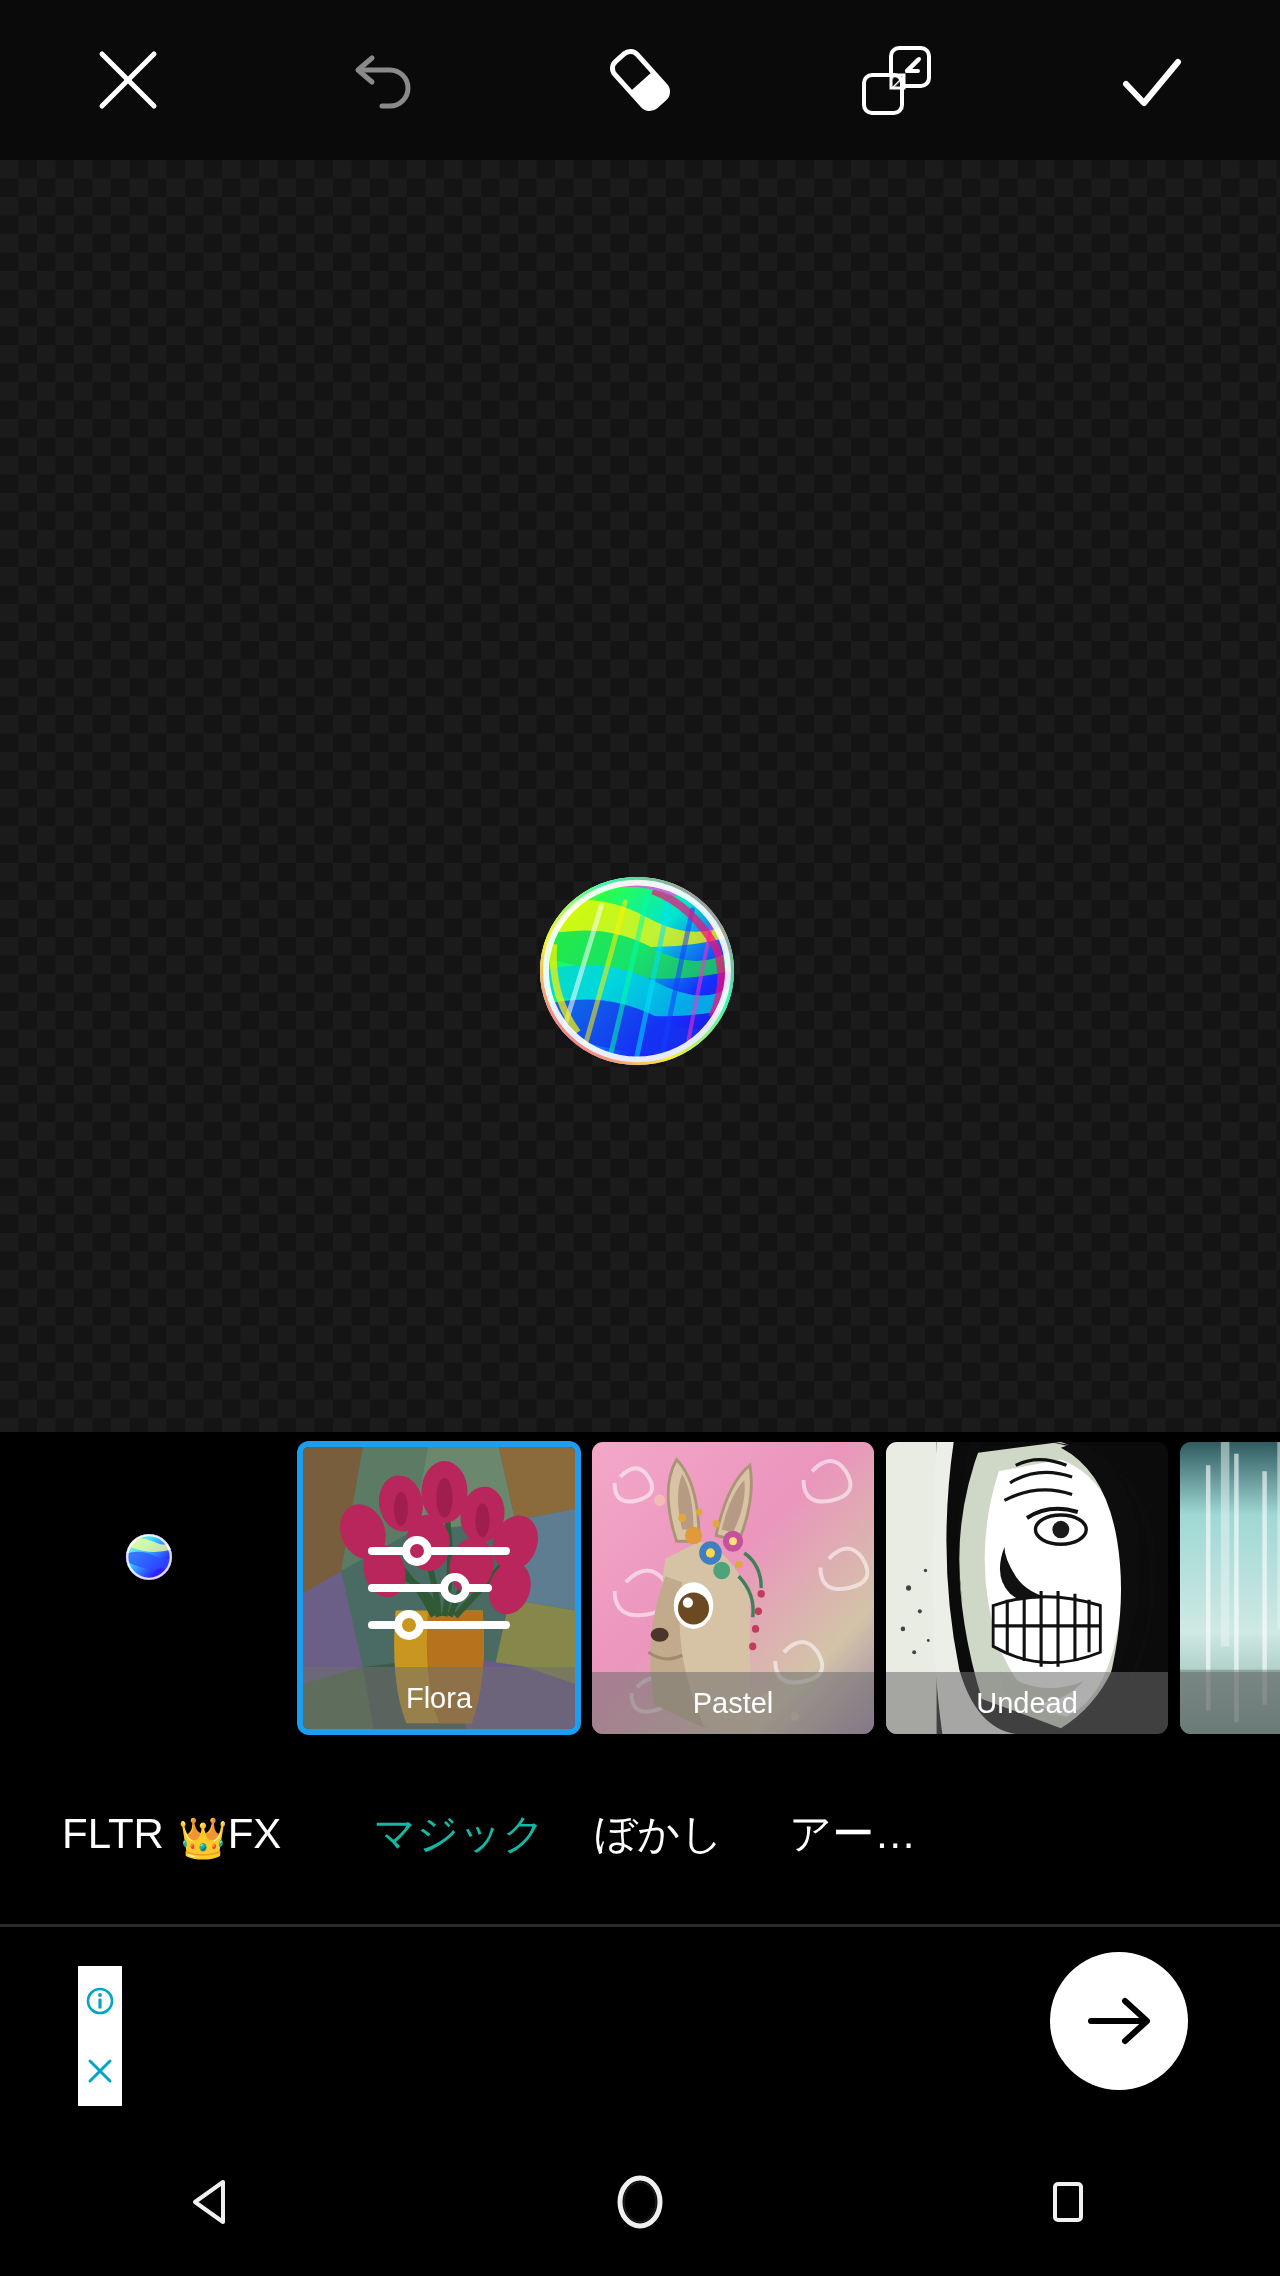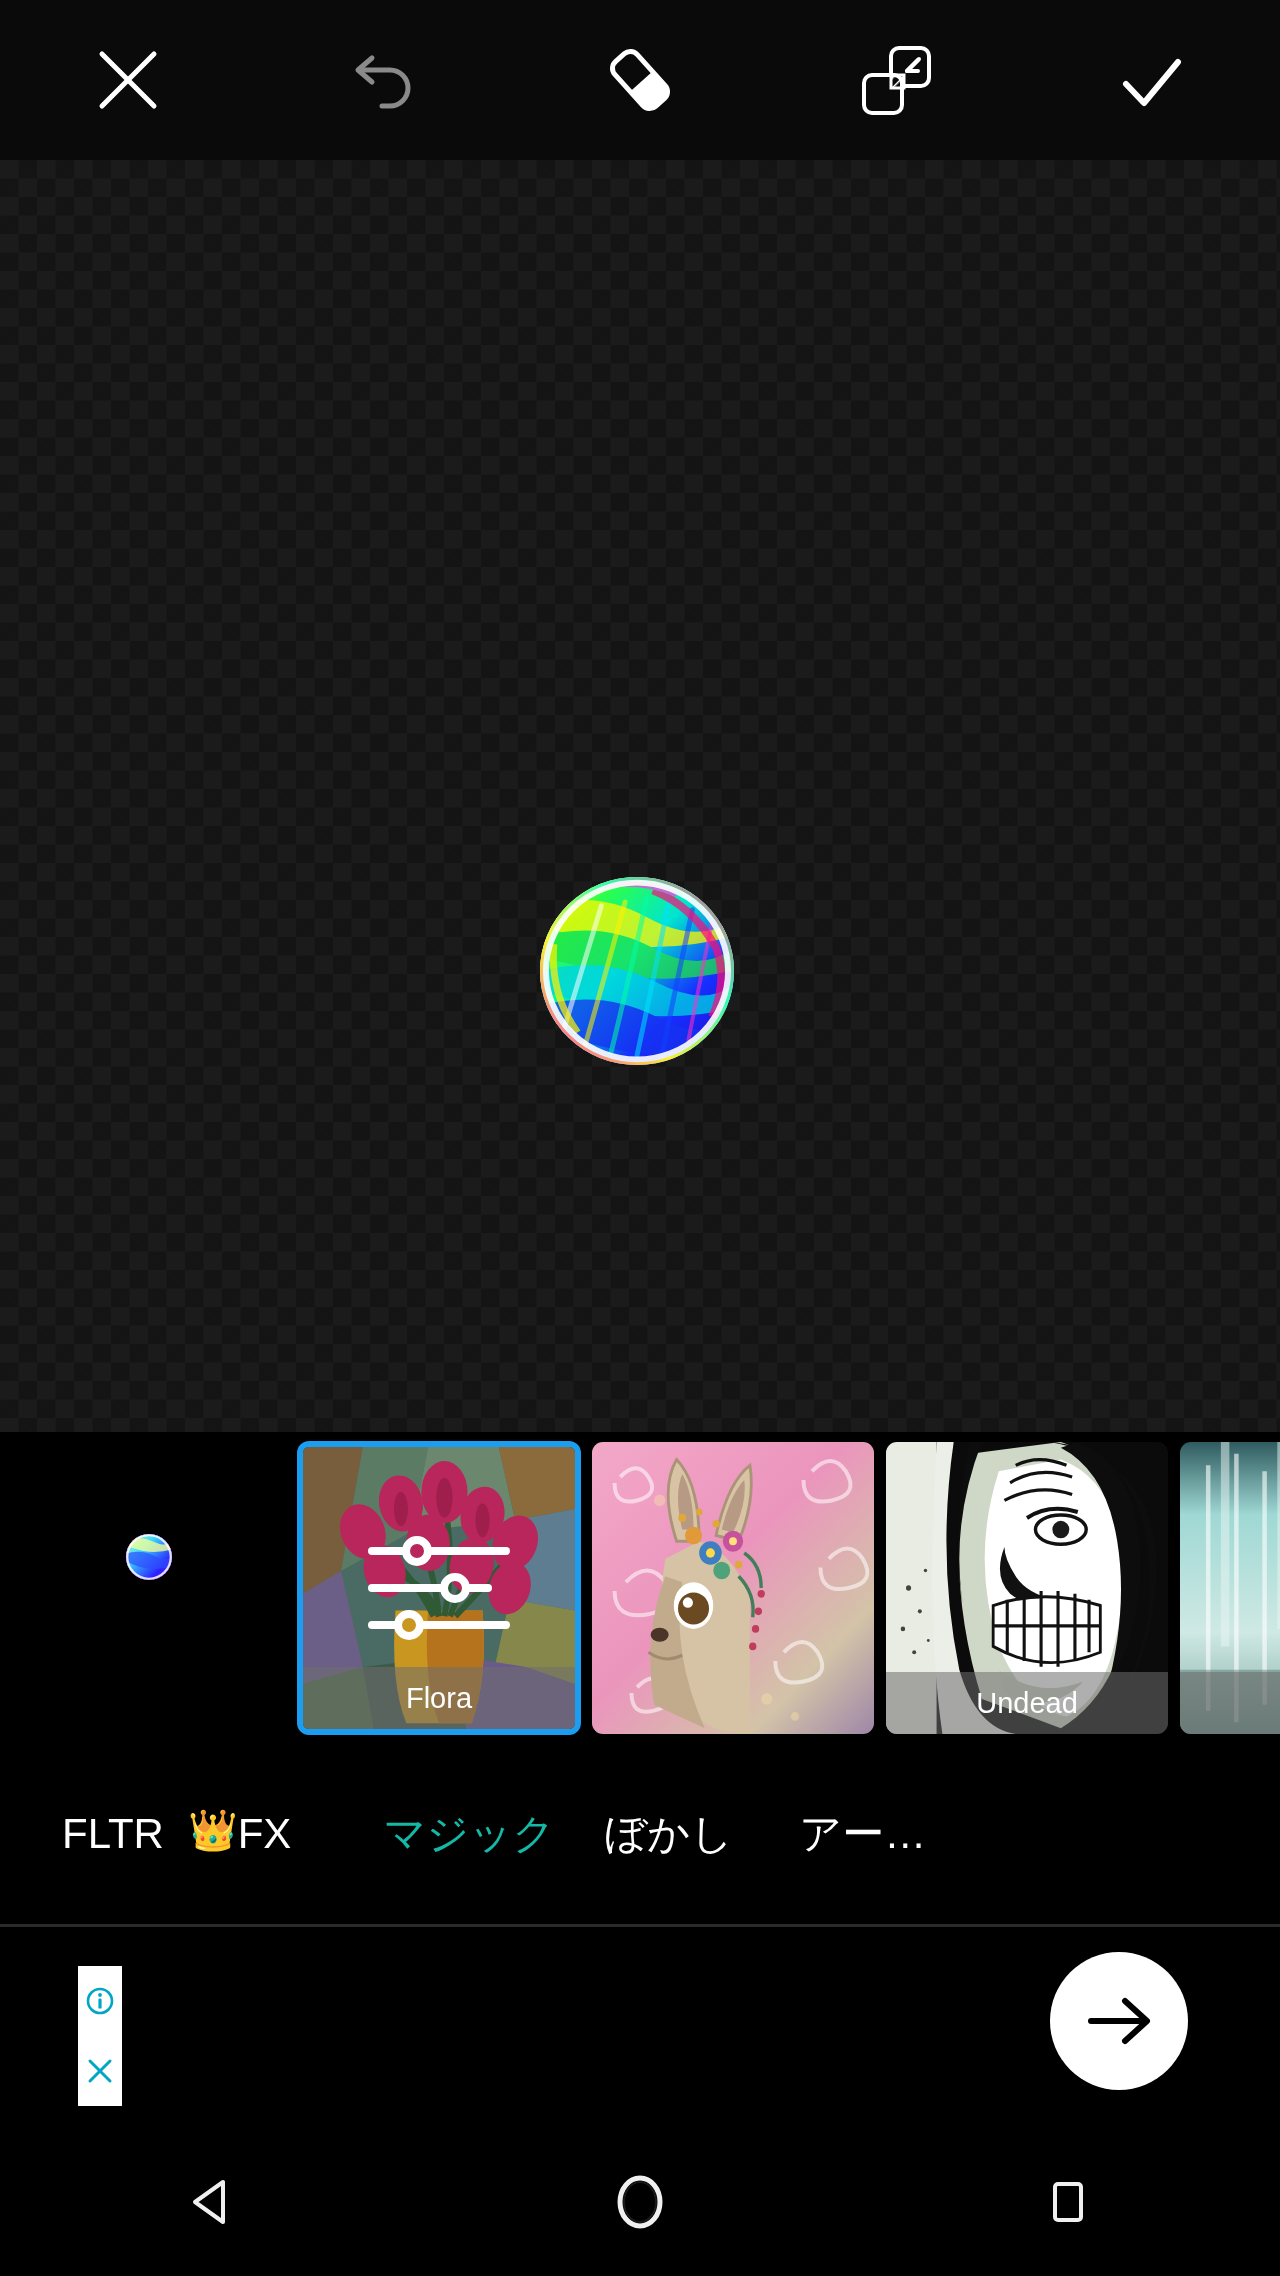--- a/index.html
+++ b/index.html
@@ -89,21 +89,21 @@
   }
 
   
   .tabbar {
     position:absolute; left:0; top:1744px; width:1280px; height:180px;
     background:#000;
     display:flex; align-items:center;
     overflow:hidden;
   }
   .tab {
-    display:flex; align-items:flex-start; justify-content:center; gap:24px;
+    display:flex; align-items:flex-end; justify-content:center; gap:14px;
     color:#fff; font-size:42px; white-space:nowrap;
     cursor:pointer; flex:0 0 auto;
   }
   .tab.active { color:#14b8a6; }
   .tab-crown { font-size:40px; line-height:1; }
 
   
   .ad {
     position:absolute; left:0; top:1924px; width:1280px; height:204px;
     background:#000;
@@ -384,20 +384,21 @@
               </g>
               <g fill="#c03c5c">
                 <circle cx="60" cy="52" r="1.3"></circle>
                   <circle cx="59" cy="58" r="1.3"></circle>
                 <circle cx="58" cy="64" r="1.3"></circle>
                   <circle cx="57" cy="70" r="1.3"></circle>
               </g>
             </g>
           </svg>
         </div>
+        <div class="filt-label">Pastel</div>
       </div>
 
       <div class="filt-card">
         <div class="thumb-art">
           <svg viewBox="0 0 100 100" preserveAspectRatio="none">
             <rect width="100" height="100" fill="#0a0a0a"></rect>
             <rect x="0" y="0" width="18" height="100" fill="#e8ece3"></rect>
             <path d="M18 0 H100 V100 H18 Z" fill="#0b0b0b"></path>
             <path d="M24 0 Q18 40 26 78 Q32 98 46 100 L20 100 Q14 60 18 0 Z" fill="#eceee8"></path>
             <path d="M30 4 Q20 44 34 88 L62 98 Q86 84 88 44 Q88 8 62 0 Z" fill="#cfd8c6"></path>

